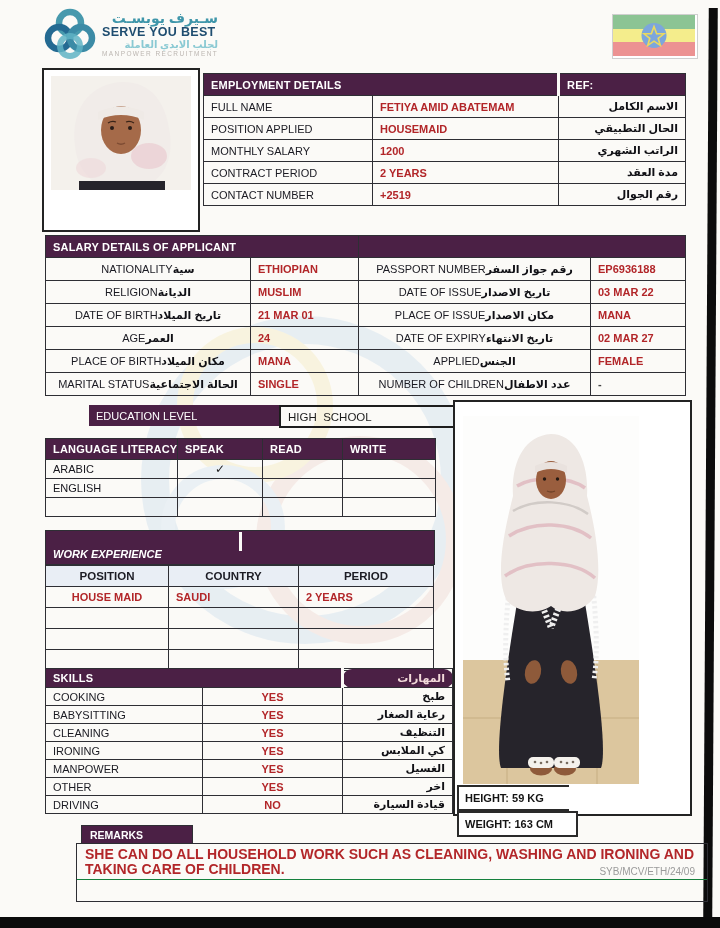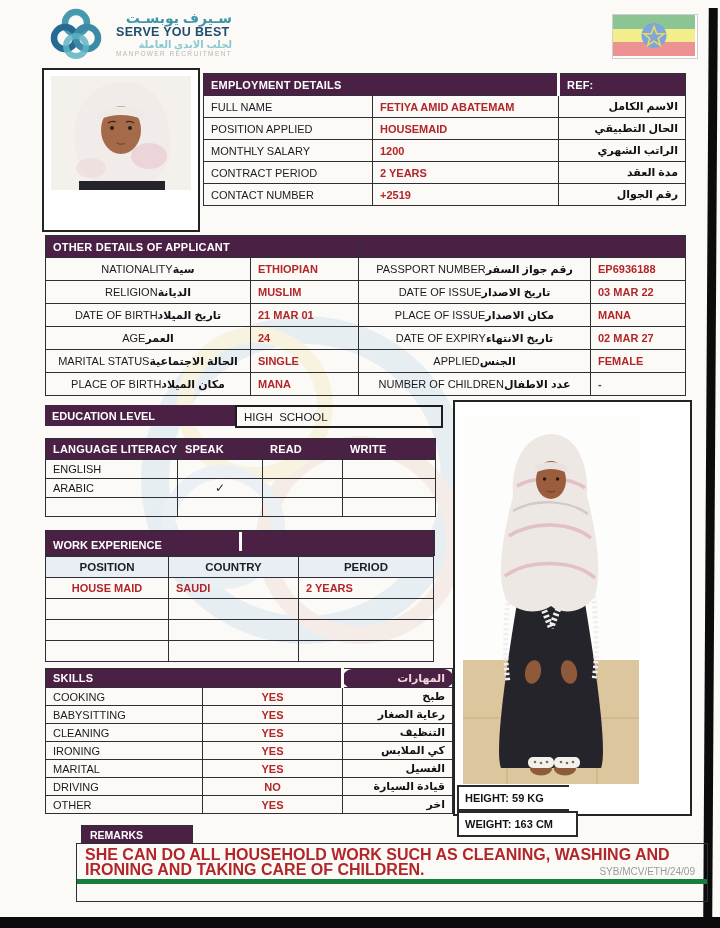--- a/index.html
+++ b/index.html
@@ -9,21 +9,21 @@
   
   .scan-right{position:absolute;left:706px;top:8px;width:9px;height:912px;background:#0c0c0c;transform:rotate(.35deg);}
   .scan-bottom{position:absolute;left:0;top:917px;width:720px;height:11px;background:#0b0b0b;}
 
   
   .watermark{position:absolute;left:105px;top:285px;width:400px;height:400px;z-index:0;pointer-events:none;}
 
   .z{position:absolute;z-index:1;}
 
   
-  .logo-wrap{left:50px;top:8px;display:flex;align-items:flex-start;gap:14px;justify-content:space-between;}
+  .logo-wrap{left:44px;top:8px;display:flex;align-items:flex-start;gap:6px;justify-content:space-between;}
   .logo-text{display:flex;flex-direction:column;line-height:1.05;padding-top:3px;}
   .logo-ar{color:#3f96aa;font-weight:bold;font-size:14px;}
   .logo-en{color:#1f4d70;font-weight:bold;font-size:12.5px;letter-spacing:.3px;}
   .logo-tag-ar{color:#8ac9d3;font-size:10px;font-weight:bold;margin-top:1px;}
   .logo-tag-en{color:#bcb6b1;font-size:6.5px;letter-spacing:1.4px;margin-top:1px;}
 
   
   .flag{left:612px;top:14px;width:84px;height:43px;border:1px solid #cfcfcf;background:#fff;}
 
   
@@ -50,33 +50,33 @@
   .od-left table{width:313px;}
   .od-right{left:358px;top:235px;}
   .od-right table{width:327px;}
   .od th{height:21px;}
   .od td{height:22px;}
   .lblar{display:flex;justify-content:center;align-items:center;}
   .od-right tr:last-child .val{color:#444;font-weight:bold;}
 
   
   .edu{left:45px;top:405px;display:flex;}
-  .edu .hdr-cell{width:176px;height:20px;background:#4b2045;color:#fff;font-size:11px;font-weight:bold;padding:1px 7px 0;line-height:20px;}
+  .edu .hdr-cell{width:176px;height:20px;background:#4b2045;color:#fff;font-size:11px;font-weight:normal;padding:1px 7px 0;line-height:20px;margin-left:44px;}
   .edu .val-cell{width:190px;height:18px;border:2px solid #1d1d1d;background:transparent;font-size:11.5px;color:#1c1c1c;padding:1px 7px 0;line-height:18px;white-space:pre;}
 
   
   .lang{left:45px;top:438px;}
   .lang table{width:390px;}
   .lang th{height:20px;margin-left:16px;}
   .lang td{height:18px;font-size:11px;color:#15151c;}
   .lang td.ck{text-align:center;font-size:12px;color:#222;}
 
   
   .work{left:45px;top:530px;}
-  .work .titlebar{display:flex;width:374px;height:19px;background:#4b2045;color:#fff;font-size:11px;font-weight:bold;padding:5px 7px 0;line-height:19px;border:1px solid #2e2e34;}
+  .work .titlebar{display:flex;width:374px;height:19px;background:#4b2045;color:#fff;font-size:11px;font-weight:bold;padding:14px 7px 0;line-height:19px;border:1px solid #2e2e34;font-style:italic;}
   .work .titlebar .notch{position:absolute;left:193px;top:1px;width:3px;height:19px;background:#fbfaf7;}
   .work table{width:388px;}
   .work th{height:20px;background:#e9eef5;color:#1c1c24;font-size:11.5px;font-weight:bold;text-align:center;}
   .work td{height:20px;font-size:11px;font-weight:bold;color:#b22629;}
   .work td.c{text-align:center;}
 
   
   .skills{left:45px;top:668px;}
   .skills table{width:407px;}
   .skills th{height:18px;}
@@ -88,21 +88,21 @@
   .body-box{left:453px;top:400px;width:235px;height:412px;border:2px solid #232323;background:#fff;}
   .body-box svg{position:absolute;left:8px;top:14px;}
   .hw{position:absolute;left:2px;top:383px;display:flex;flex-direction:column;}
   .hw div{height:22px;border:2px solid #2a2a2a;font-size:11px;font-weight:bold;color:#141414;line-height:22px;padding:0 6px;background:#fff;}
   .hw .h{width:98px;border-right:none;}
   .hw .w{width:105px;}
 
   
   .rem-tab{left:81px;top:825px;width:94px;height:18px;background:#4b2045;color:#fff;font-size:10.5px;font-weight:bold;line-height:18px;padding:0 8px;border:1px solid #2e2e34;border-bottom:none;}
   .rem-box{left:76px;top:843px;width:630px;height:57px;border:1.5px solid #2e2e34;}
-  .rem-text{height:32px;border-bottom:5px solid #15803d;padding:3px 8px 0;font-size:16px;font-weight:bold;color:#b22629;line-height:15px;white-space:normal;}
+  .rem-text{height:32px;border-bottom:1px solid #15803d;padding:3px 8px 0;font-size:14px;font-weight:bold;color:#b22629;line-height:15px;white-space:normal;}
   .rem-code{position:absolute;right:12px;top:22px;font-size:10px;color:#9b9b9b;}
 </style>
 </head>
 <body>
 
 <div class="page">
 
   <div class="watermark">
     <svg width="400" height="400" viewBox="0 0 400 400">
       <g fill="none" opacity="0.5">
@@ -209,21 +209,21 @@
   </div>
 
   <div class="z od od-left">
     <table>
       <colgroup>
           <col style="width:205px">
           <col style="width:108px">
         </colgroup>
       <thead>
           <tr>
-            <th class="hdr" colspan="2">OTHER DETAILS OF APPLICANT</th>
+            <th class="hdr" colspan="2">SALARY DETAILS OF APPLICANT</th>
           </tr>
         </thead>
       <tbody>
 
           <tr>
             <td>
               <span class="lblar">
                 <span class="lbl">NATIONALITY</span>
                 <span class="ar">سية</span>
               </span>
@@ -257,35 +257,35 @@
                 <span class="lbl">AGE</span>
                 <span class="ar">العمر</span>
               </span>
             </td>
             <td class="val">24</td>
           </tr>
 
           <tr>
             <td>
               <span class="lblar">
+                <span class="lbl">PLACE OF BIRTH</span>
+                <span class="ar">مكان الميلاد</span>
+              </span>
+            </td>
+            <td class="val">MANA</td>
+          </tr>
+
+          <tr>
+            <td>
+              <span class="lblar">
                 <span class="lbl">MARITAL STATUS</span>
                 <span class="ar">الحالة الاجتماعية</span>
               </span>
             </td>
             <td class="val">SINGLE</td>
-          </tr>
-
-          <tr>
-            <td>
-              <span class="lblar">
-                <span class="lbl">PLACE OF BIRTH</span>
-                <span class="ar">مكان الميلاد</span>
-              </span>
-            </td>
-            <td class="val">MANA</td>
           </tr>
         </tbody>
     </table>
   </div>
 
   <div class="z od od-right">
     <table>
       <colgroup>
           <col style="width:232px">
           <col style="width:95px">
@@ -377,29 +377,29 @@
         <tr>
           <th class="hdr">LANGUAGE LITERACY</th>
           <th class="hdr">SPEAK</th>
           <th class="hdr">READ</th>
           <th class="hdr">WRITE</th>
         </tr>
       </thead>
       <tbody>
 
           <tr>
-            <td>ENGLISH</td>
-            <td class="ck"></td>
-            <td class="ck"></td>
-            <td class="ck"></td>
-          </tr>
-
-          <tr>
             <td>ARABIC</td>
             <td class="ck">✓</td>
+            <td class="ck"></td>
+            <td class="ck"></td>
+          </tr>
+
+          <tr>
+            <td>ENGLISH</td>
+            <td class="ck"></td>
             <td class="ck"></td>
             <td class="ck"></td>
           </tr>
 
           <tr>
             <td></td>
             <td class="ck"></td>
             <td class="ck"></td>
             <td class="ck"></td>
           </tr>
@@ -487,35 +487,35 @@
             <td class="ar">التنظيف</td>
           </tr>
 
           <tr>
             <td class="lbl">IRONING</td>
             <td class="val v">YES</td>
             <td class="ar">كي الملابس</td>
           </tr>
 
           <tr>
-            <td class="lbl">MARITAL</td>
+            <td class="lbl">MANPOWER</td>
             <td class="val v">YES</td>
             <td class="ar">الغسيل</td>
+          </tr>
+
+          <tr>
+            <td class="lbl">OTHER</td>
+            <td class="val v">YES</td>
+            <td class="ar">اخر</td>
           </tr>
 
           <tr>
             <td class="lbl">DRIVING</td>
             <td class="val v">NO</td>
             <td class="ar">قيادة السيارة</td>
-          </tr>
-
-          <tr>
-            <td class="lbl">OTHER</td>
-            <td class="val v">YES</td>
-            <td class="ar">اخر</td>
           </tr>
         </tbody>
     </table>
   </div>
 
   <div class="z body-box">
     <svg width="176" height="368" viewBox="0 0 176 368">
       <rect width="176" height="368" fill="#fdfdfc"></rect>
       <rect x="0" y="244" width="176" height="124" fill="#dcc69e"></rect>
       <path d="M0,302 H176 M44,244 V368 M134,244 V368" stroke="#cdb68c" stroke-width="1.5" fill="none"></path>

